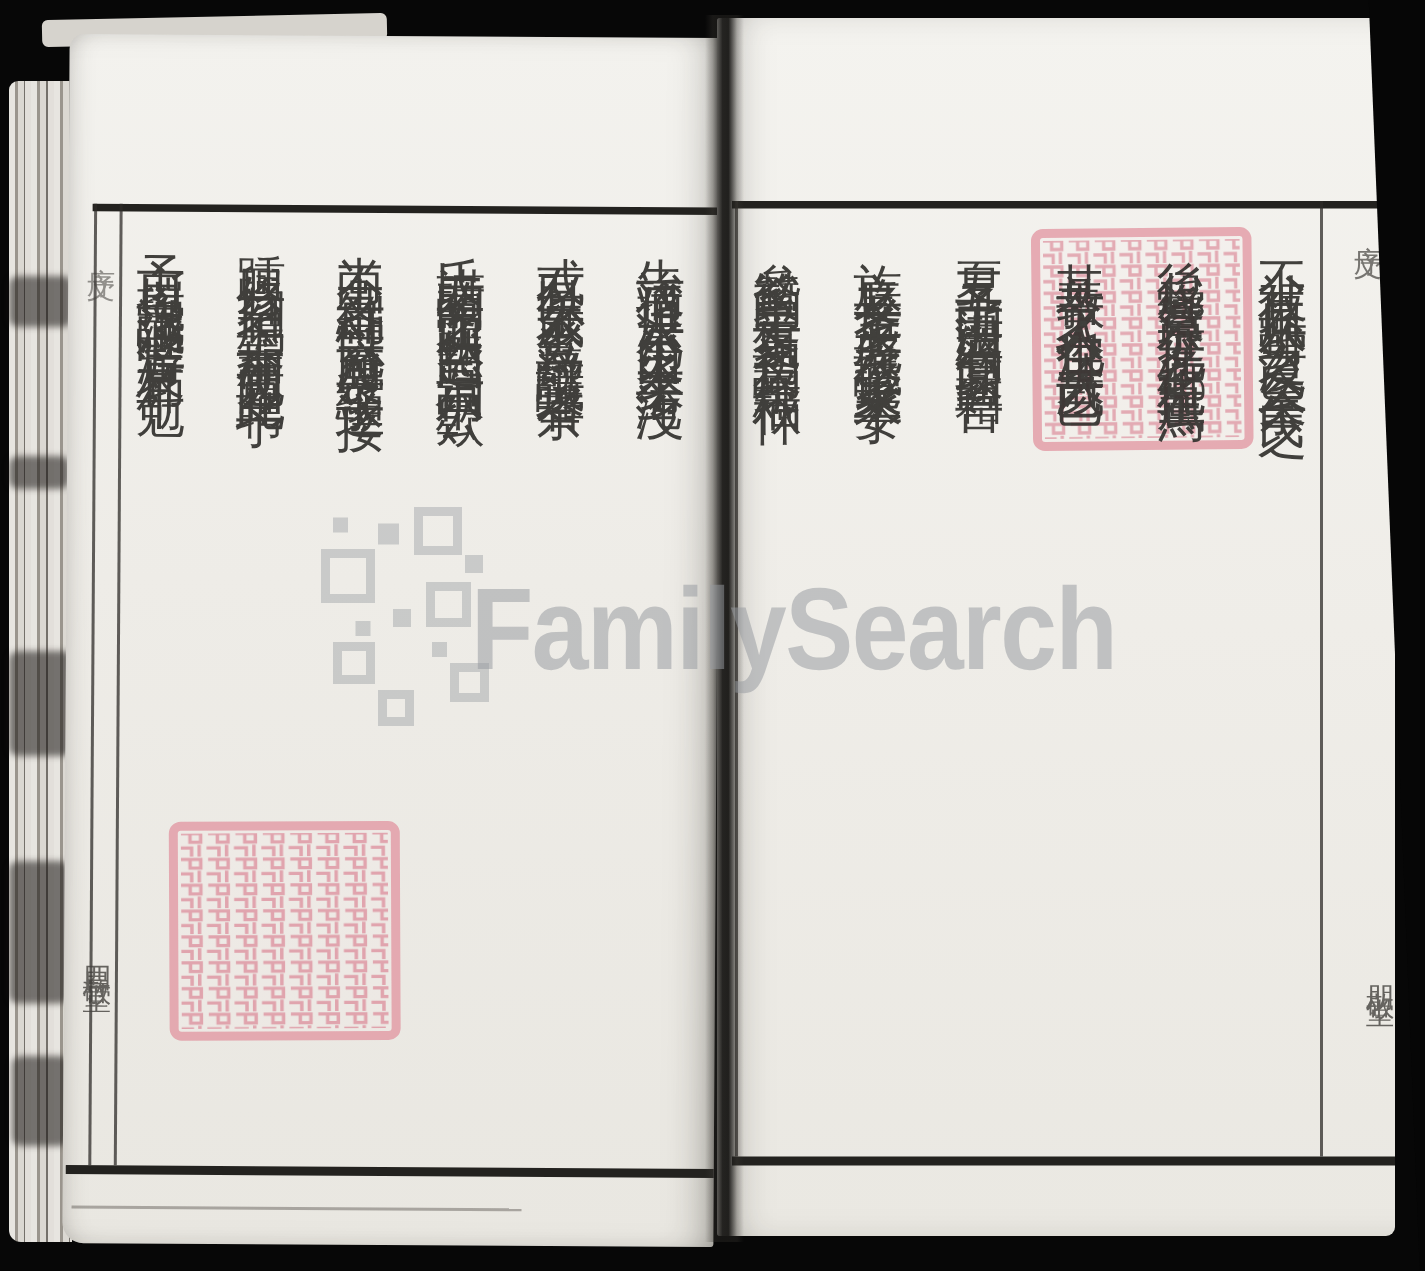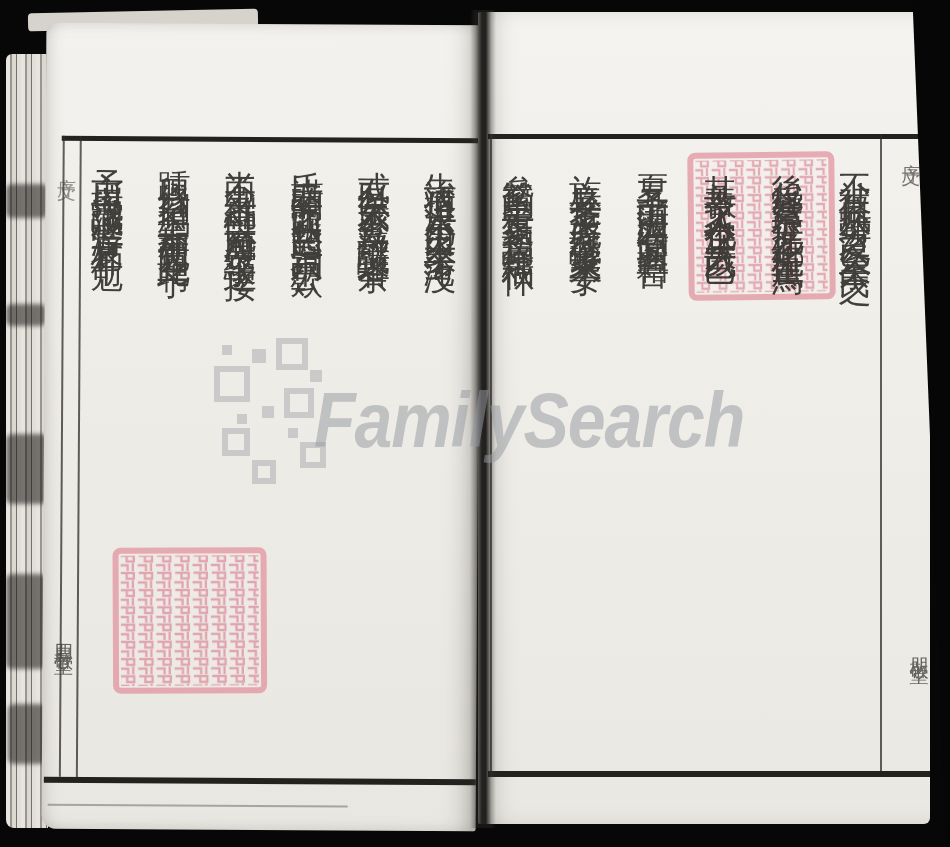--- a/index.html
+++ b/index.html
@@ -66,21 +66,21 @@
 
   
   .gutter{position:absolute;left:470px;top:10px;width:26px;height:818px;
     background:linear-gradient(90deg,rgba(0,0,0,0) 0%,rgba(60,57,52,.35) 20%,rgba(24,23,21,.92) 45%,rgba(24,23,21,.95) 60%,rgba(60,57,52,.3) 82%,rgba(0,0,0,0) 100%);}
 
   
   .wedge{position:absolute;left:912px;top:-12px;width:130px;height:900px;background:#060606;
          transform-origin:top left;transform:rotate(-2.3deg);}
 
   
-  .watermark{position:absolute;left:0;top:0;width:950px;height:813px;pointer-events:none;font-style:italic;}
+  .watermark{position:absolute;left:0;top:0;width:950px;height:813px;pointer-events:none;}
   .wm-text{position:absolute;left:314px;top:381px;font-family:"Liberation Sans",sans-serif;
            font-size:68px;font-weight:600;letter-spacing:-1px;line-height:1;
            color:rgba(150,154,160,.52);transform:scaleY(1.14);transform-origin:top left;}
   .wm-logo{position:absolute;left:205px;top:325px;width:140px;height:170px;}
   .wm-logo i{position:absolute;display:block;}
   .wm-logo .o{border:6px solid rgba(150,154,160,.42);}
   .wm-logo .f{background:rgba(150,154,160,.42);}
   .q1{left:9px;top:41px;width:24px;height:24px;}
   .q2{left:71px;top:13px;width:20px;height:20px;}
   .q3{left:79px;top:63px;width:18px;height:18px;}

